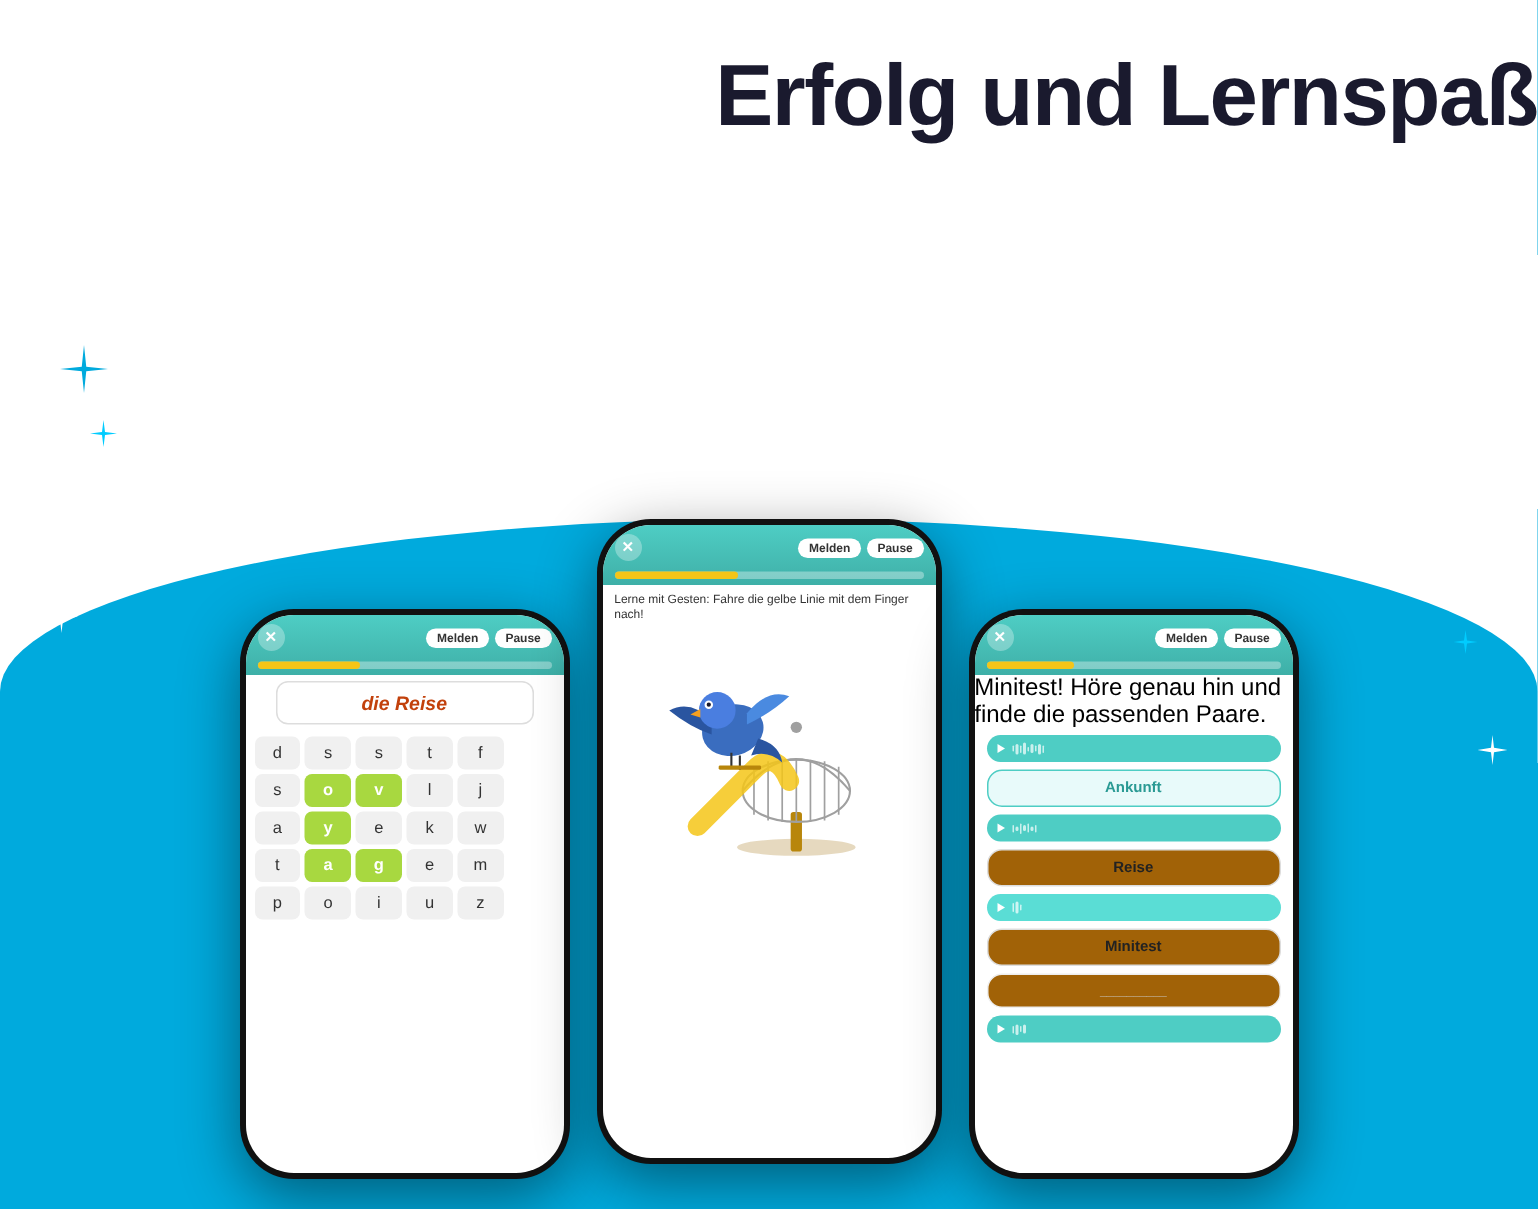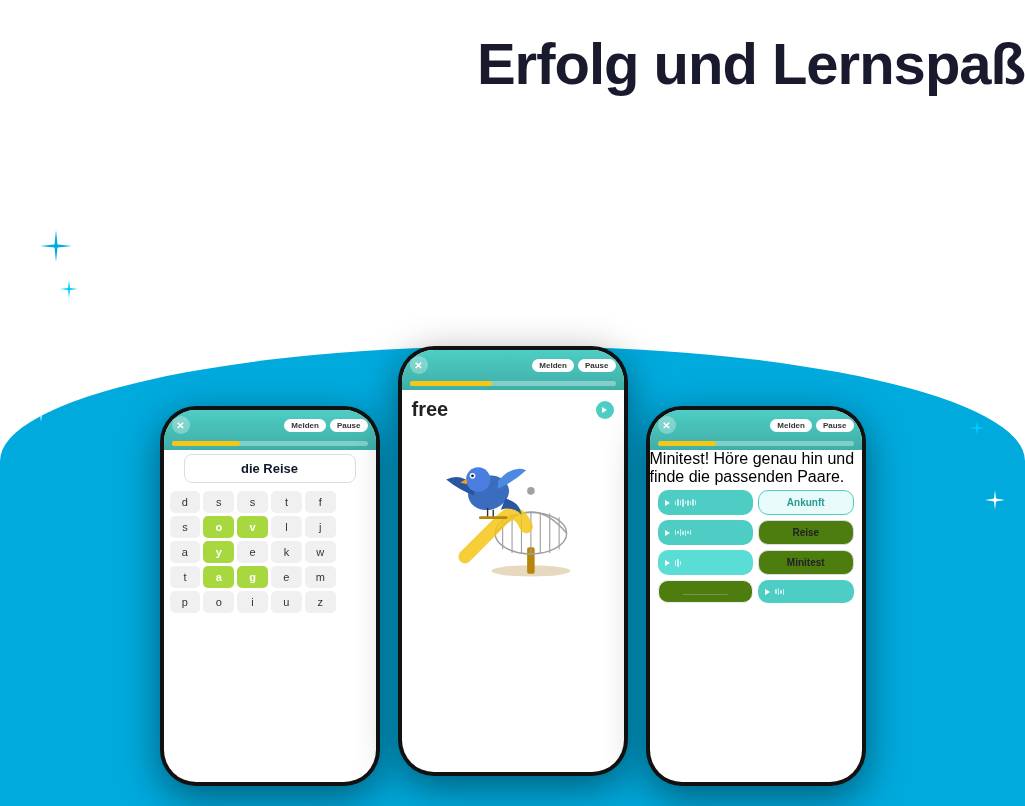--- a/index.html
+++ b/index.html
@@ -168,21 +168,22 @@
       line-height: 1.35;
     }
     .left-screen .word-box {
       margin: 4px 20px;
       border: 1.5px solid #ddd;
       border-radius: 8px;
       padding: 6px;
       text-align: center;
       font-size: 13px;
       font-weight: 600;
-      color: #0f172a;
+      color: #c2410c;
+      font-style: italic;
     }
     .keyboard-grid {
       display: grid;
       grid-template-columns: repeat(6, 1fr);
       gap: 3px;
       padding: 4px 6px;
     }
     .key-cell {
       background: #f0f0f0;
       border-radius: 5px;
@@ -235,21 +236,21 @@
       overflow: hidden;
     }
 
     
     .bird-cage-illustration {
       width: 100%;
       height: 100%;
     }
     .pairs-grid {
       display: grid;
-      grid-template-columns: 1fr 1fr;
+      grid-template-columns: 1fr;
       gap: 5px;
       padding: 4px 8px;
     }
     .pair-audio-btn {
       background: #4ecdc4;
       border-radius: 10px;
       padding: 5px 6px;
       display: flex;
       align-items: center;
       gap: 3px;
@@ -261,21 +262,21 @@
       height: 8px;
       display: flex;
       align-items: center;
       gap: 1px;
     }
     .wave-bar {
       background: rgba(255,255,255,0.7);
       border-radius: 1px;
     }
     .pair-text-btn {
-      background: #4d7c0f;
+      background: #a16207;
       border: 1.5px solid #ddd;
       border-radius: 10px;
       padding: 6px 6px;
       text-align: center;
       font-size: 10px;
       font-weight: 600;
       color: #222;
     }
     .pair-text-btn.highlighted {
       border-color: #4ecdc4;
@@ -398,29 +399,22 @@
           <div class="btn-pill">Melden</div>
           <div class="btn-pill">Pause</div>
         </div>
       </div>
       <div class="progress-bar-wrap">
         <div class="progress-bar-bg">
           <div class="progress-bar-fill" style="width:40%"></div>
         </div>
       </div>
 
-
-      <div class="center-word-area">
-        <div class="center-word">free</div>
-        <div class="audio-icon">
-          <svg width="10" height="10" viewBox="0 0 10 10">
-            <polygon points="2,2 7,5 2,8" fill="white"></polygon>
-          </svg>
-        </div>
-      </div>
+      <div class="center-screen-header">Lerne mit Gesten: Fahre die gelbe Linie mit dem Finger nach!</div>
+
 
       <div class="center-image-area">
         <svg class="bird-cage-illustration" viewBox="0 0 222 170" xmlns="http://www.w3.org/2000/svg">
 
           <ellipse cx="130" cy="155" rx="42" ry="6" fill="#c0a060" opacity="0.4"></ellipse>
 
           <rect x="126" y="130" width="8" height="28" fill="#b8860b" rx="2"></rect>
 
           <ellipse cx="130" cy="115" rx="38" ry="22" fill="none" stroke="#a0a0a0" stroke-width="1.5"></ellipse>
 

